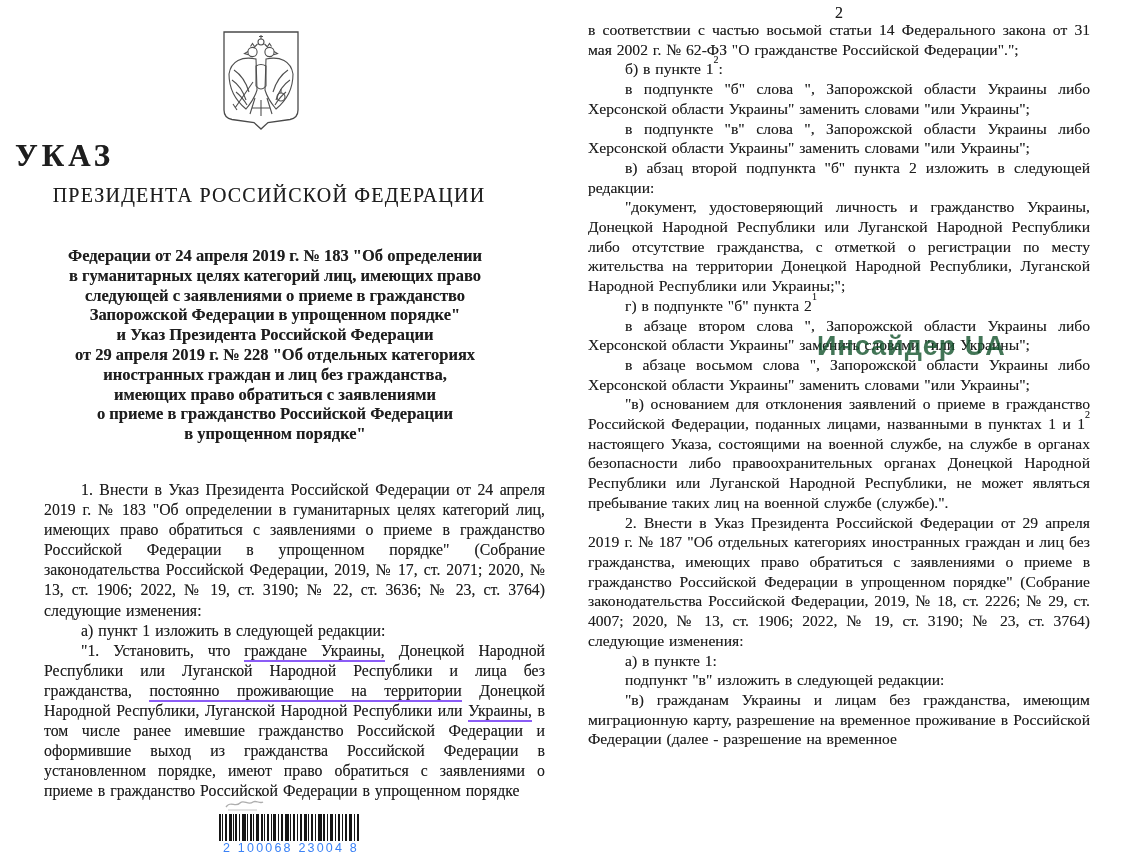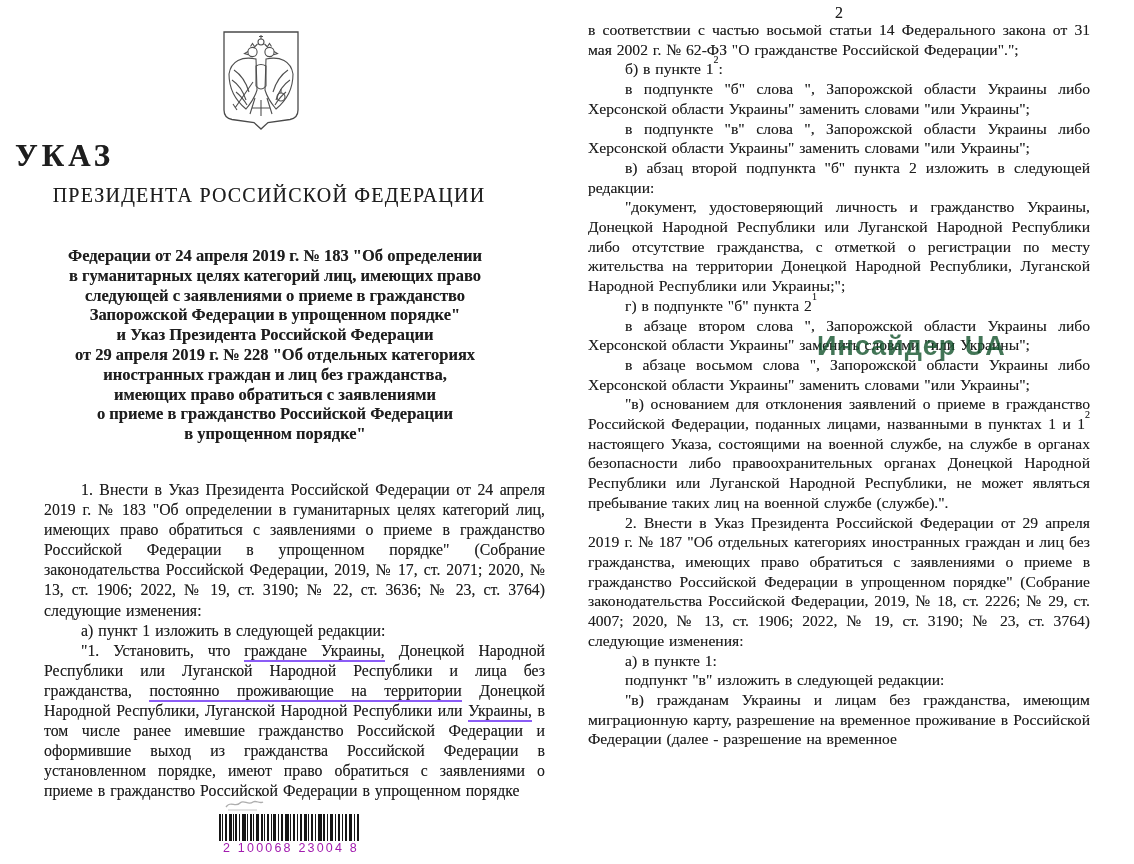--- a/index.html
+++ b/index.html
@@ -22,21 +22,21 @@
   .right-body{left:588px;top:20px;width:502px;font-size:15.6px;line-height:19.7px;}
   .body-col p{margin:0;text-indent:37px;}
   .body-col p.flush{text-indent:0;}
   sup.ss{font-size:10px;line-height:0;position:relative;top:-5px;}
   .redline{border-bottom:2px solid #8b5cf6;padding-bottom:1px;}
   
   .barcode-wrap{left:203px;top:797px;width:170px;text-align:left;}
   .smudge{display:block;margin:0 0 0 20px;}
   .bars{display:block;margin:2px 0 0 16px;}
   .barcode-digits{margin:0 0 0 8px;font-family:"Liberation Sans",sans-serif;
-    font-size:12.5px;letter-spacing:2.2px;color:#a21caf;text-shadow:none;width:160px;text-align:center;}
+    font-size:12.5px;letter-spacing:2.2px;color:#3b82f6;text-shadow:none;width:160px;text-align:center;}
   
   .page-number{left:588px;top:4px;width:502px;text-align:center;font-size:16px;}
   .watermark{left:817px;top:303px;font-family:"Liberation Sans",sans-serif;
     font-size:27px;font-weight:700;letter-spacing:1px;color:#14532d;opacity:.8;
     text-shadow:none;white-space:nowrap;margin-top:28px;}
 </style>
 </head>
 <body>
 
 <div id="canvas">

